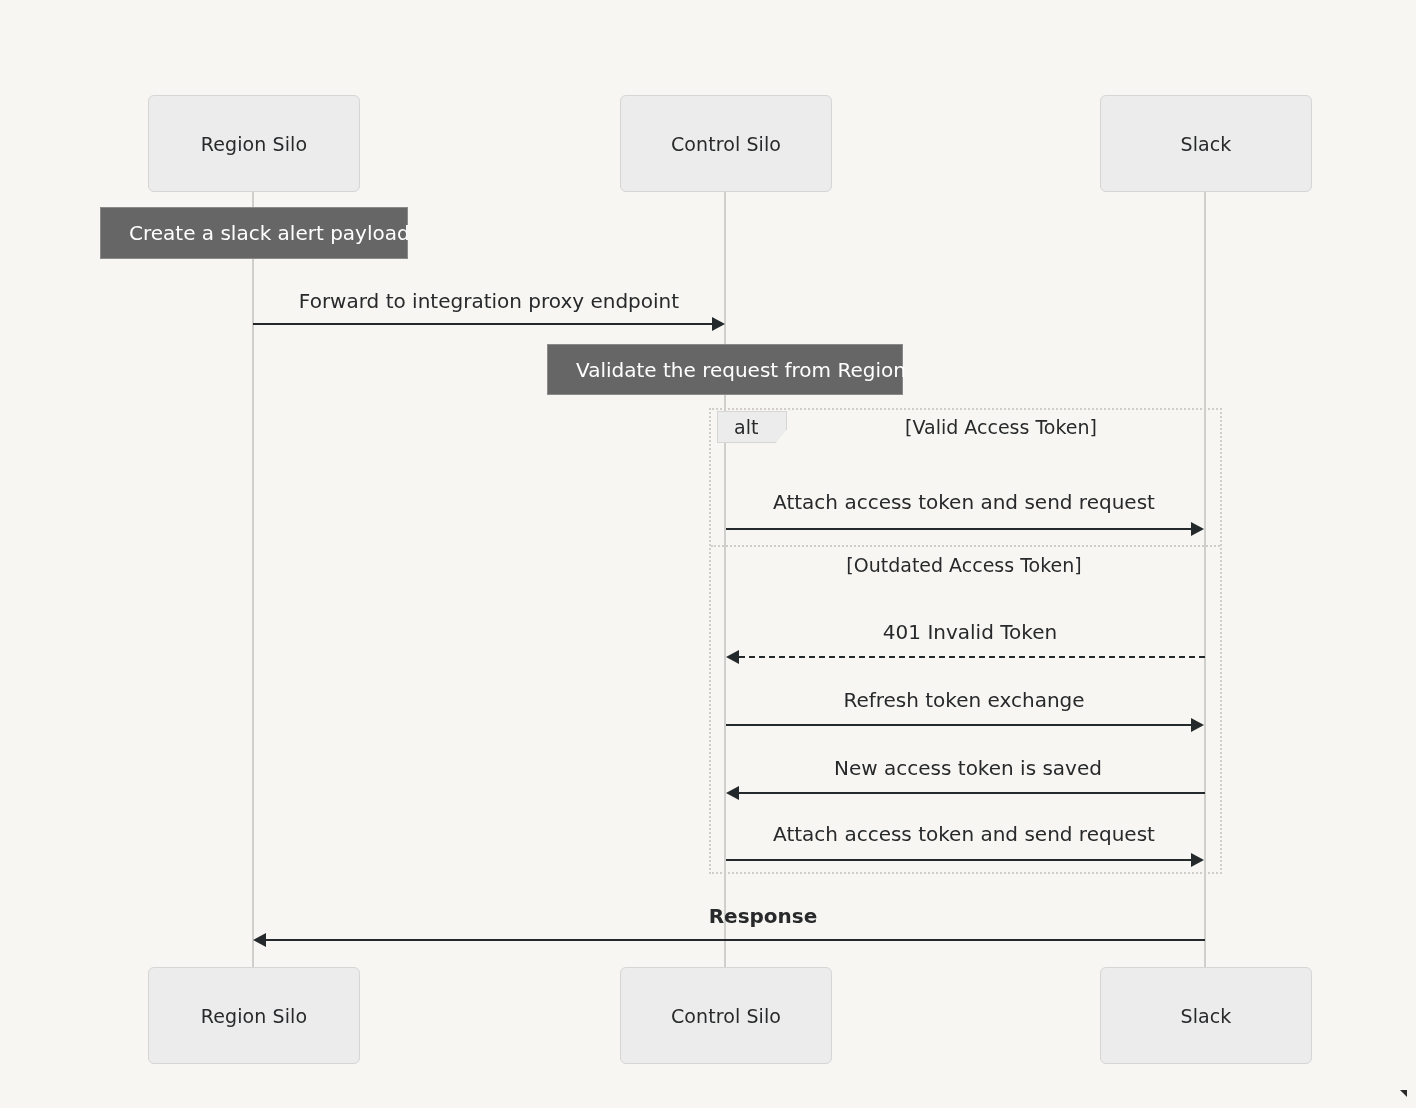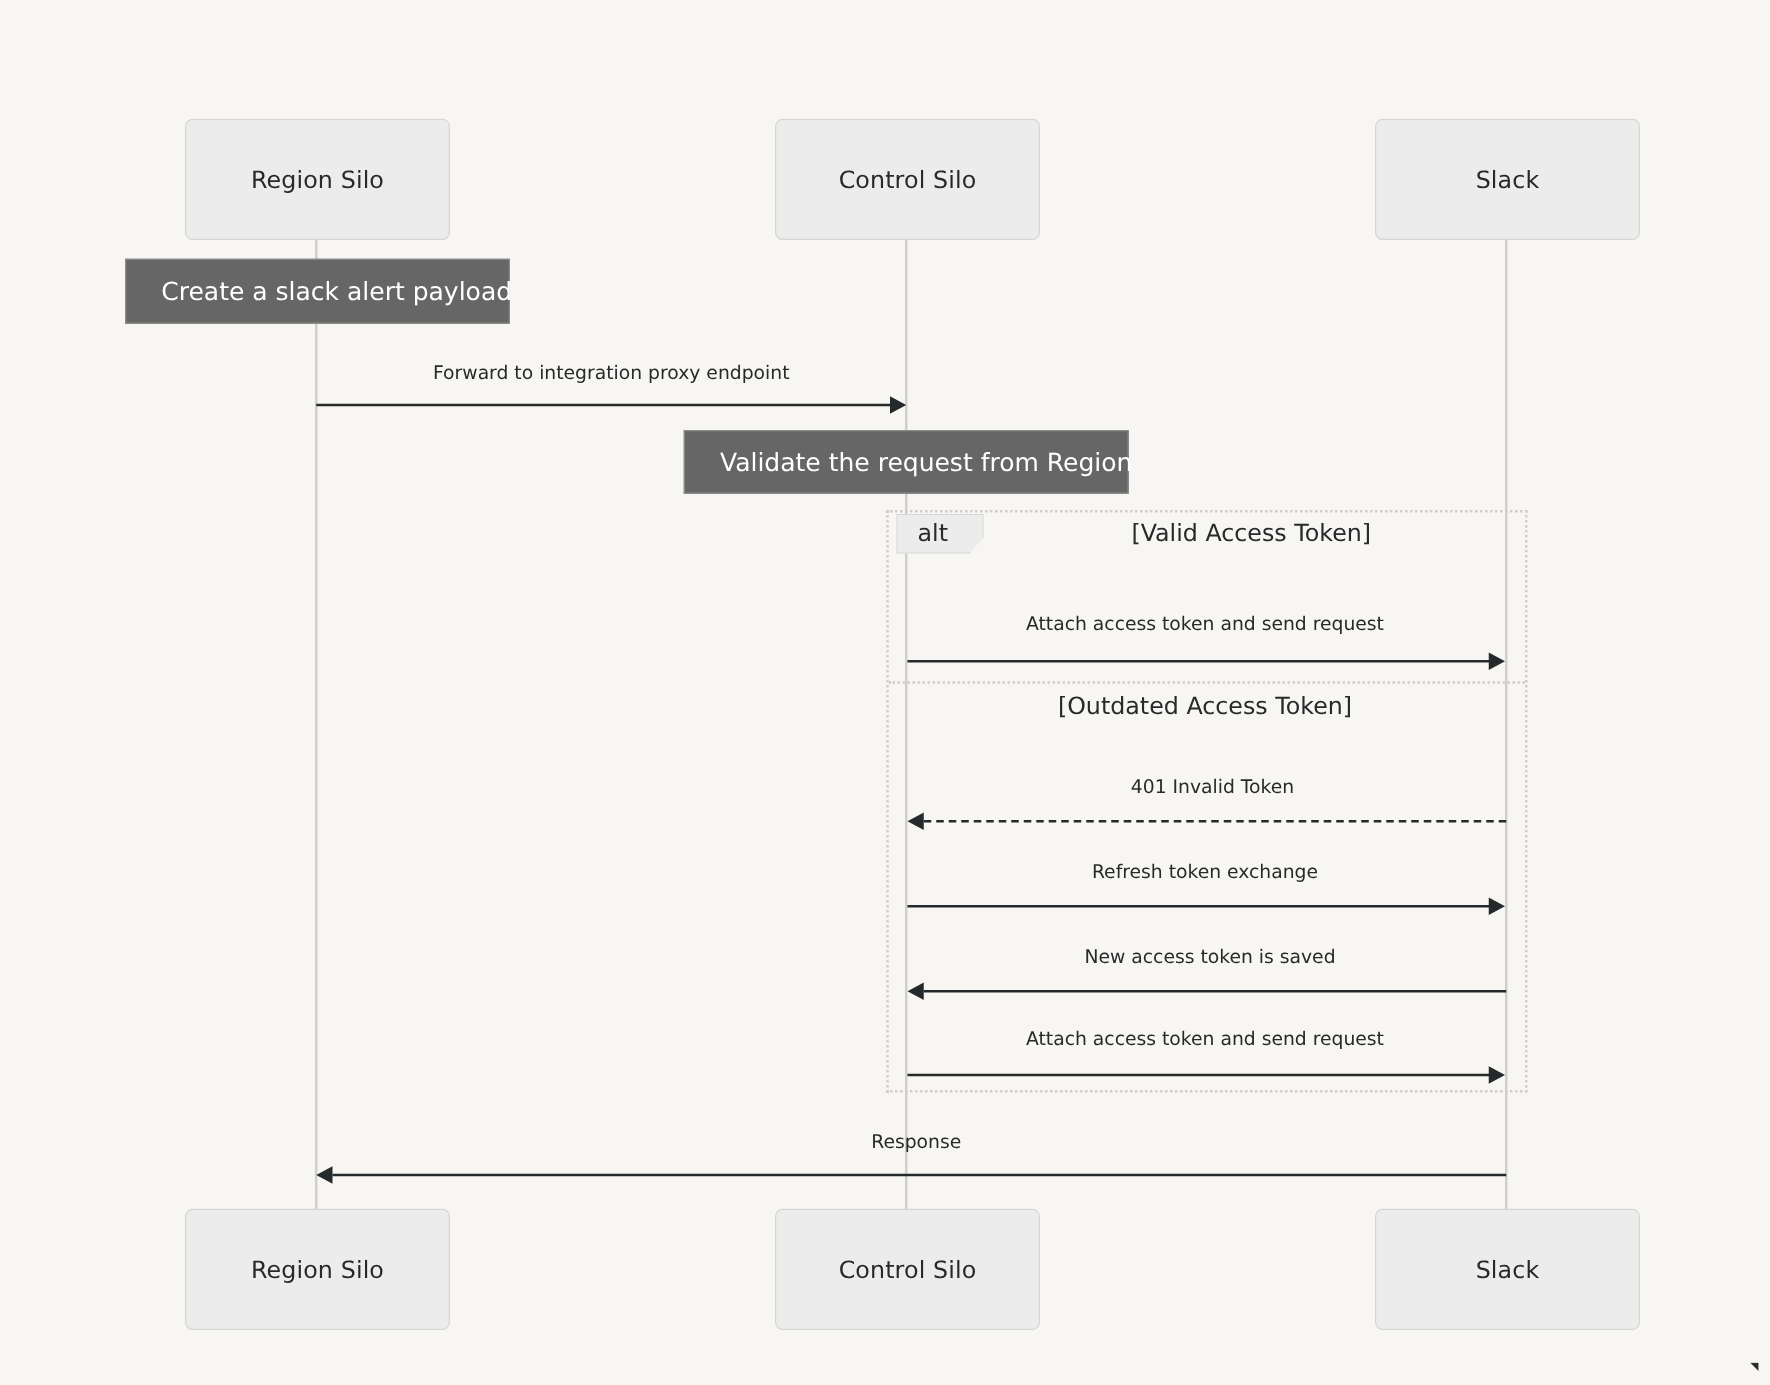--- a/index.html
+++ b/index.html
@@ -94,21 +94,21 @@
     font-size: 19px;
     color: #27292b;
     text-align: center;
     white-space: nowrap;
     transform: translateX(-50%);
   }
 
   
   .msg-label {
     position: absolute;
-    font-size: 15px;
+    font-size: 20px;
     color: #27292b;
     white-space: nowrap;
     text-align: right;
     transform: translateX(-50%);
   }
   .msg-line {
     position: absolute;
     height: 0;
   }
   .msg-line.solid {
@@ -200,21 +200,21 @@
   <div class="arrowhead right" style="left:1191px; top:718px;"></div>
 
   <div class="msg-label" style="left:968px; top:756px;">New access token is saved</div>
   <div class="msg-line solid" style="left:739px; top:792px; width:466px;"></div>
   <div class="arrowhead left" style="left:726px; top:786px;"></div>
 
   <div class="msg-label" style="left:964px; top:822px;">Attach access token and send request</div>
   <div class="msg-line solid" style="left:726px; top:859px; width:466px;"></div>
   <div class="arrowhead right" style="left:1191px; top:853px;"></div>
 
-  <div class="msg-label" style="left:733px; top:904px;">Response</div>
+  <div class="msg-label" style="left:763px; top:904px;font-weight:bold;">Response</div>
   <div class="msg-line solid" style="left:266px; top:939px; width:939px;"></div>
   <div class="arrowhead left" style="left:253px; top:933px;"></div>
 
   <div class="actor-box" style="left:148px; top:967px; width:212px; height:97px;">
     <span class="actor-label">Region Silo</span>
   </div>
 
   <div class="actor-box" style="left:620px; top:967px; width:212px; height:97px;">
     <span class="actor-label">Control Silo</span>
   </div>

